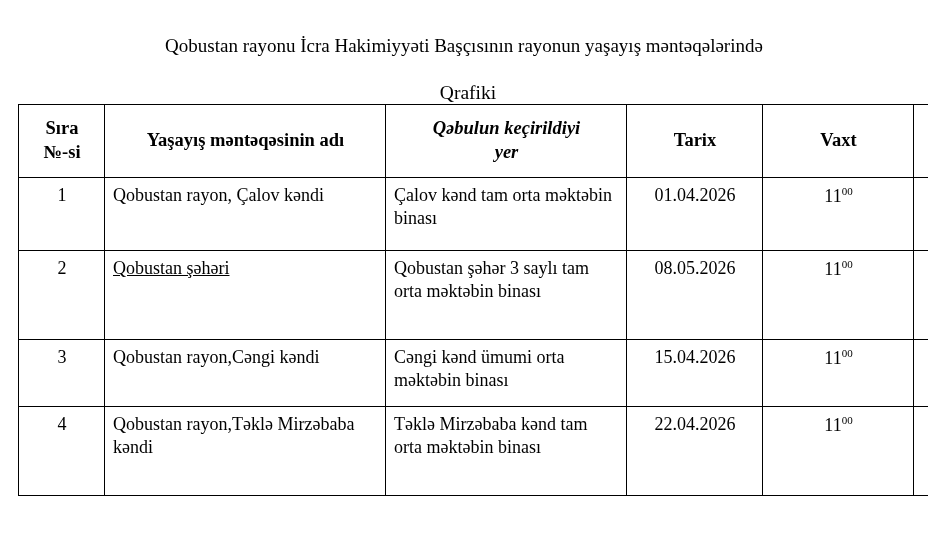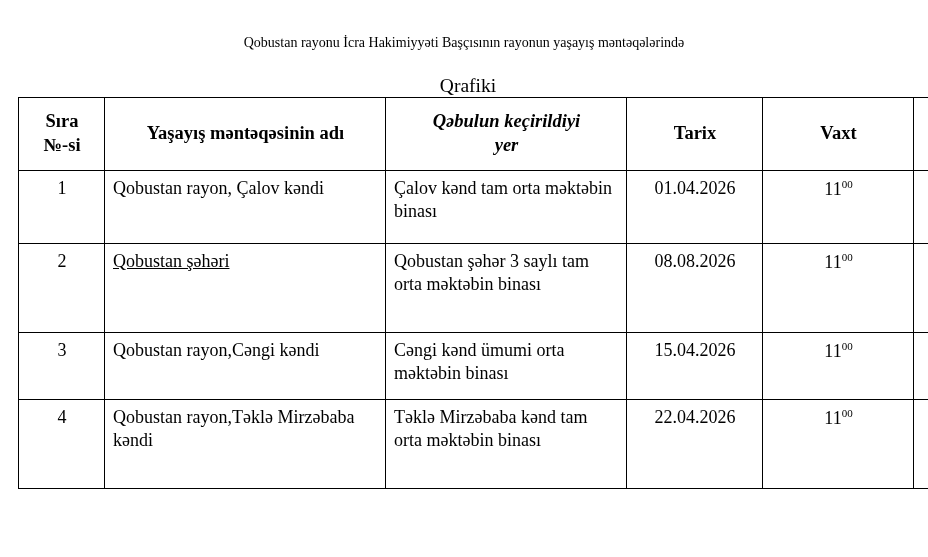--- a/index.html
+++ b/index.html
@@ -15,21 +15,21 @@
     overflow: hidden;
   }
   .page {
     position: relative;
     width: 928px;
     height: 557px;
     box-sizing: border-box;
   }
   .heading {
     text-align: center;
-    font-size: 14px;
+    font-size: 19px;
     line-height: 1.42;
     padding-top: 33px;
     font-weight: normal;
   }
   .heading .line {
     display: block;
   }
   .subheading {
     text-align: center;
     font-size: 19.5px;
@@ -136,21 +136,21 @@
           <td class="cell-venue">Çalov kənd  tam orta məktəbin binası</td>
           <td class="cell-date">01.04.2026</td>
           <td class="cell-time"><span>11</span><sup>00</sup></td>
           <td class="cell-note"></td>
         </tr>
 
         <tr class="row-h2">
           <td class="cell-no">2</td>
           <td class="cell-place vmid">Qobustan şəhəri</td>
           <td class="cell-venue">Qobustan şəhər 3 saylı tam orta məktəbin binası</td>
-          <td class="cell-date">08.08.2026</td>
+          <td class="cell-date">08.05.2026</td>
           <td class="cell-time"><span>11</span><sup>00</sup></td>
           <td class="cell-note"></td>
         </tr>
 
         <tr class="row-h3">
           <td class="cell-no">3</td>
           <td class="cell-place">Qobustan rayon,Cəngi kəndi</td>
           <td class="cell-venue">Cəngi kənd ümumi orta məktəbin binası</td>
           <td class="cell-date">15.04.2026</td>
           <td class="cell-time"><span>11</span><sup>00</sup></td>

